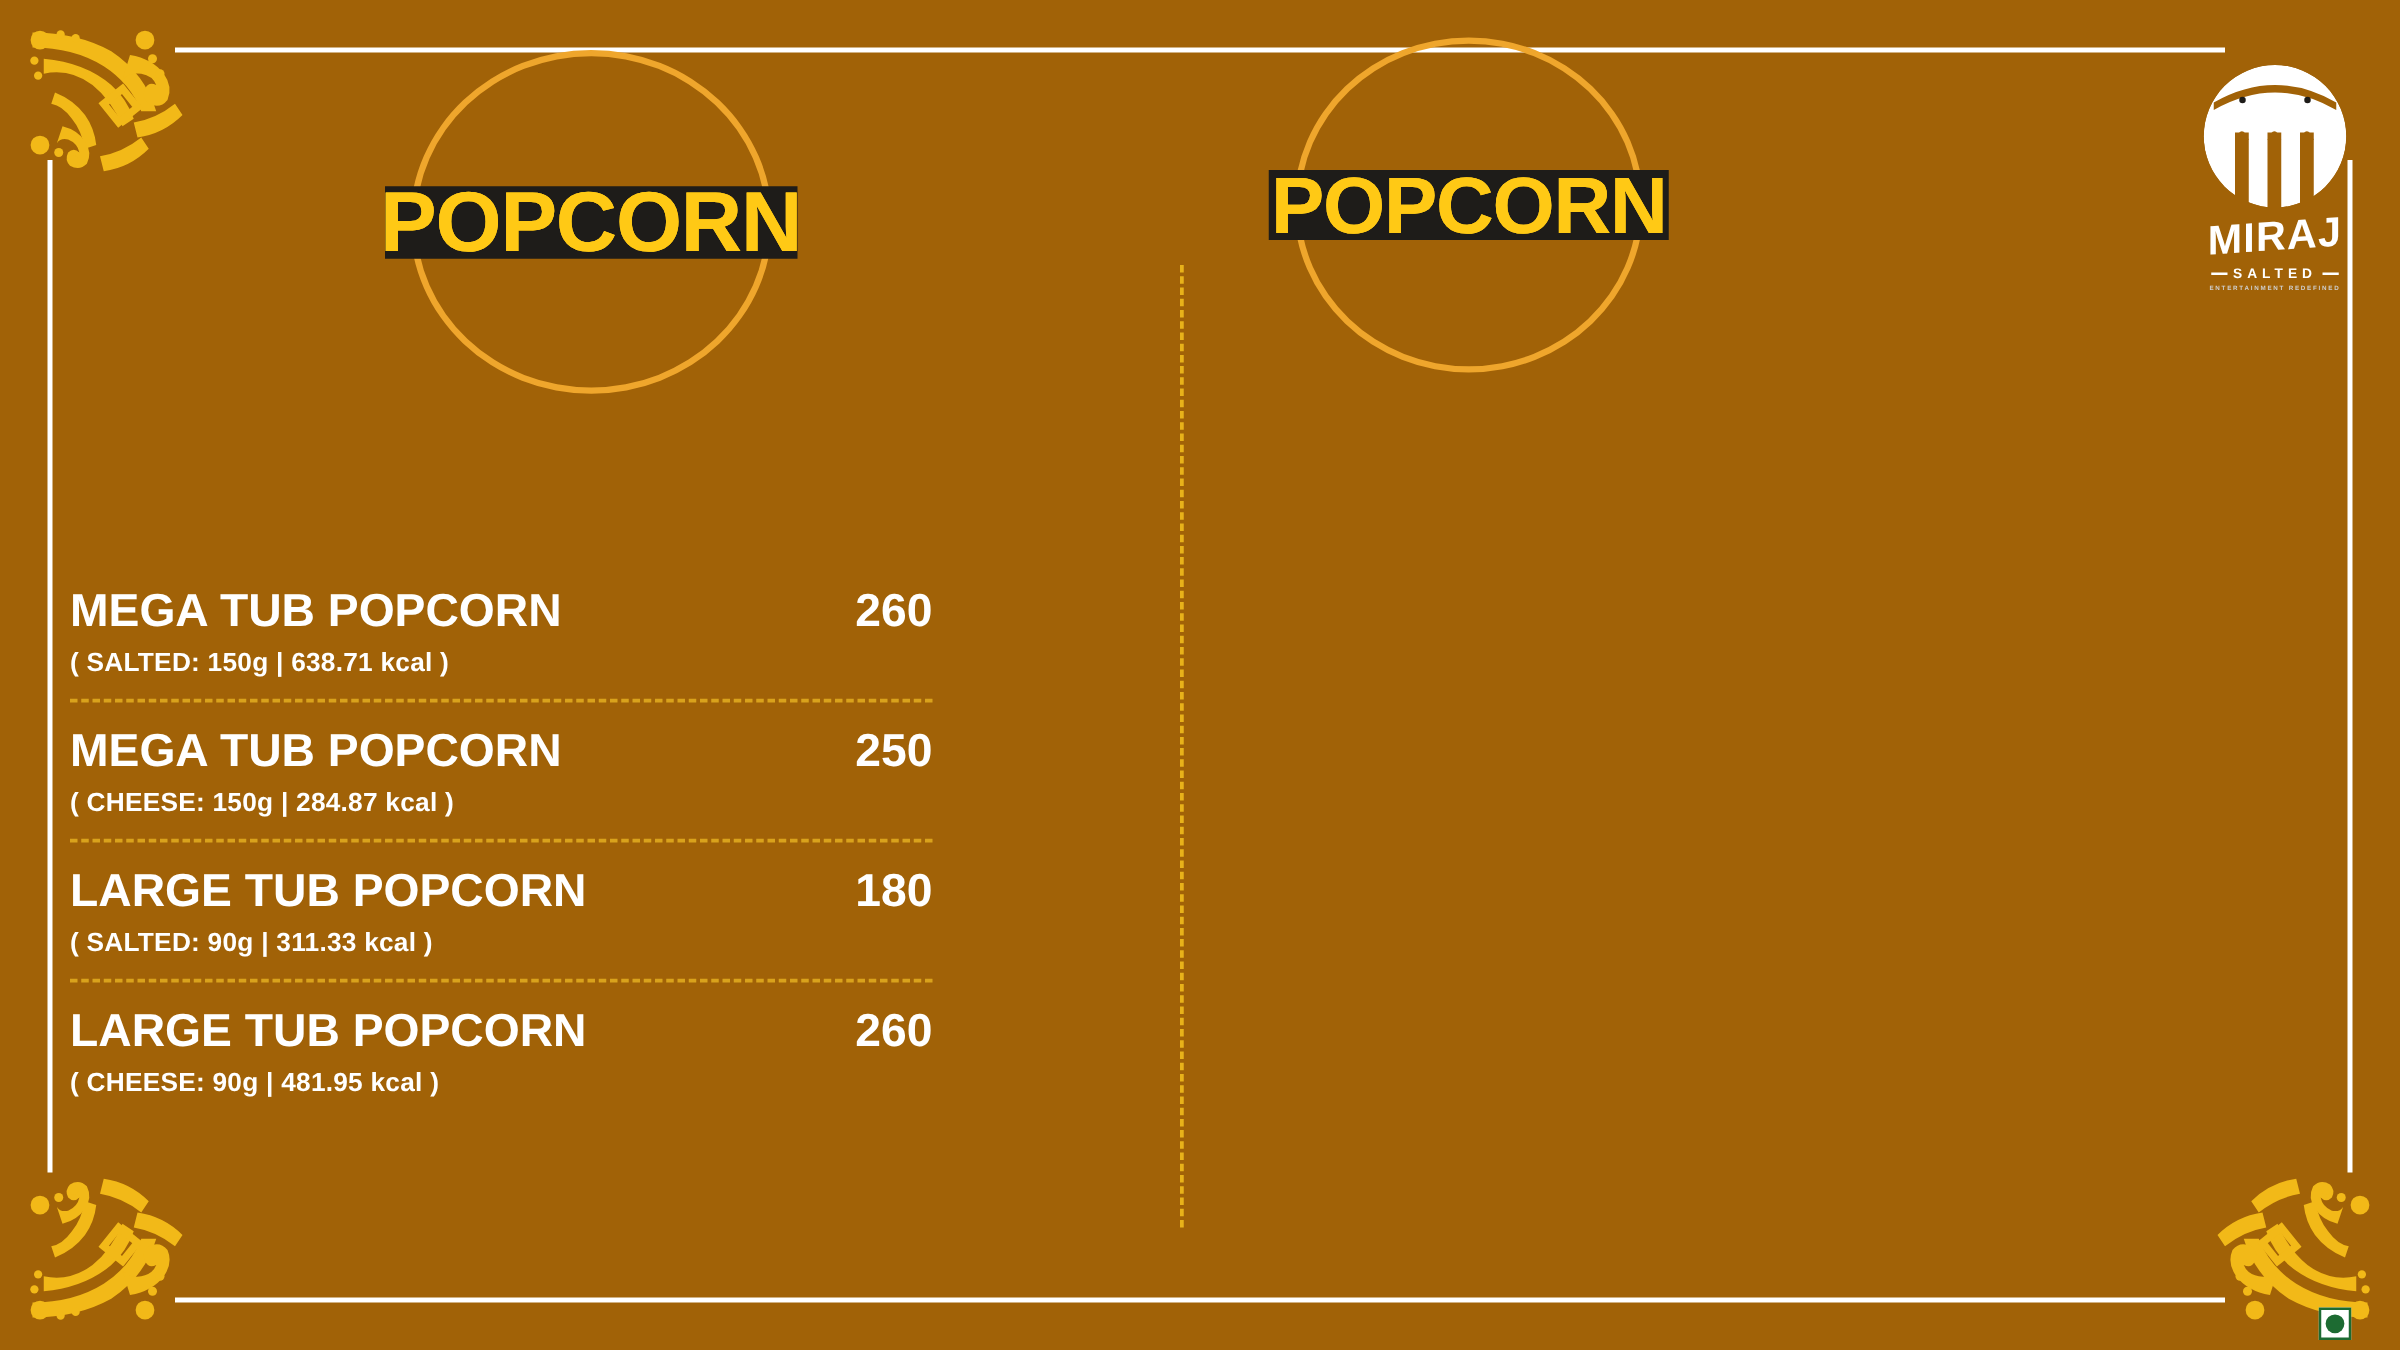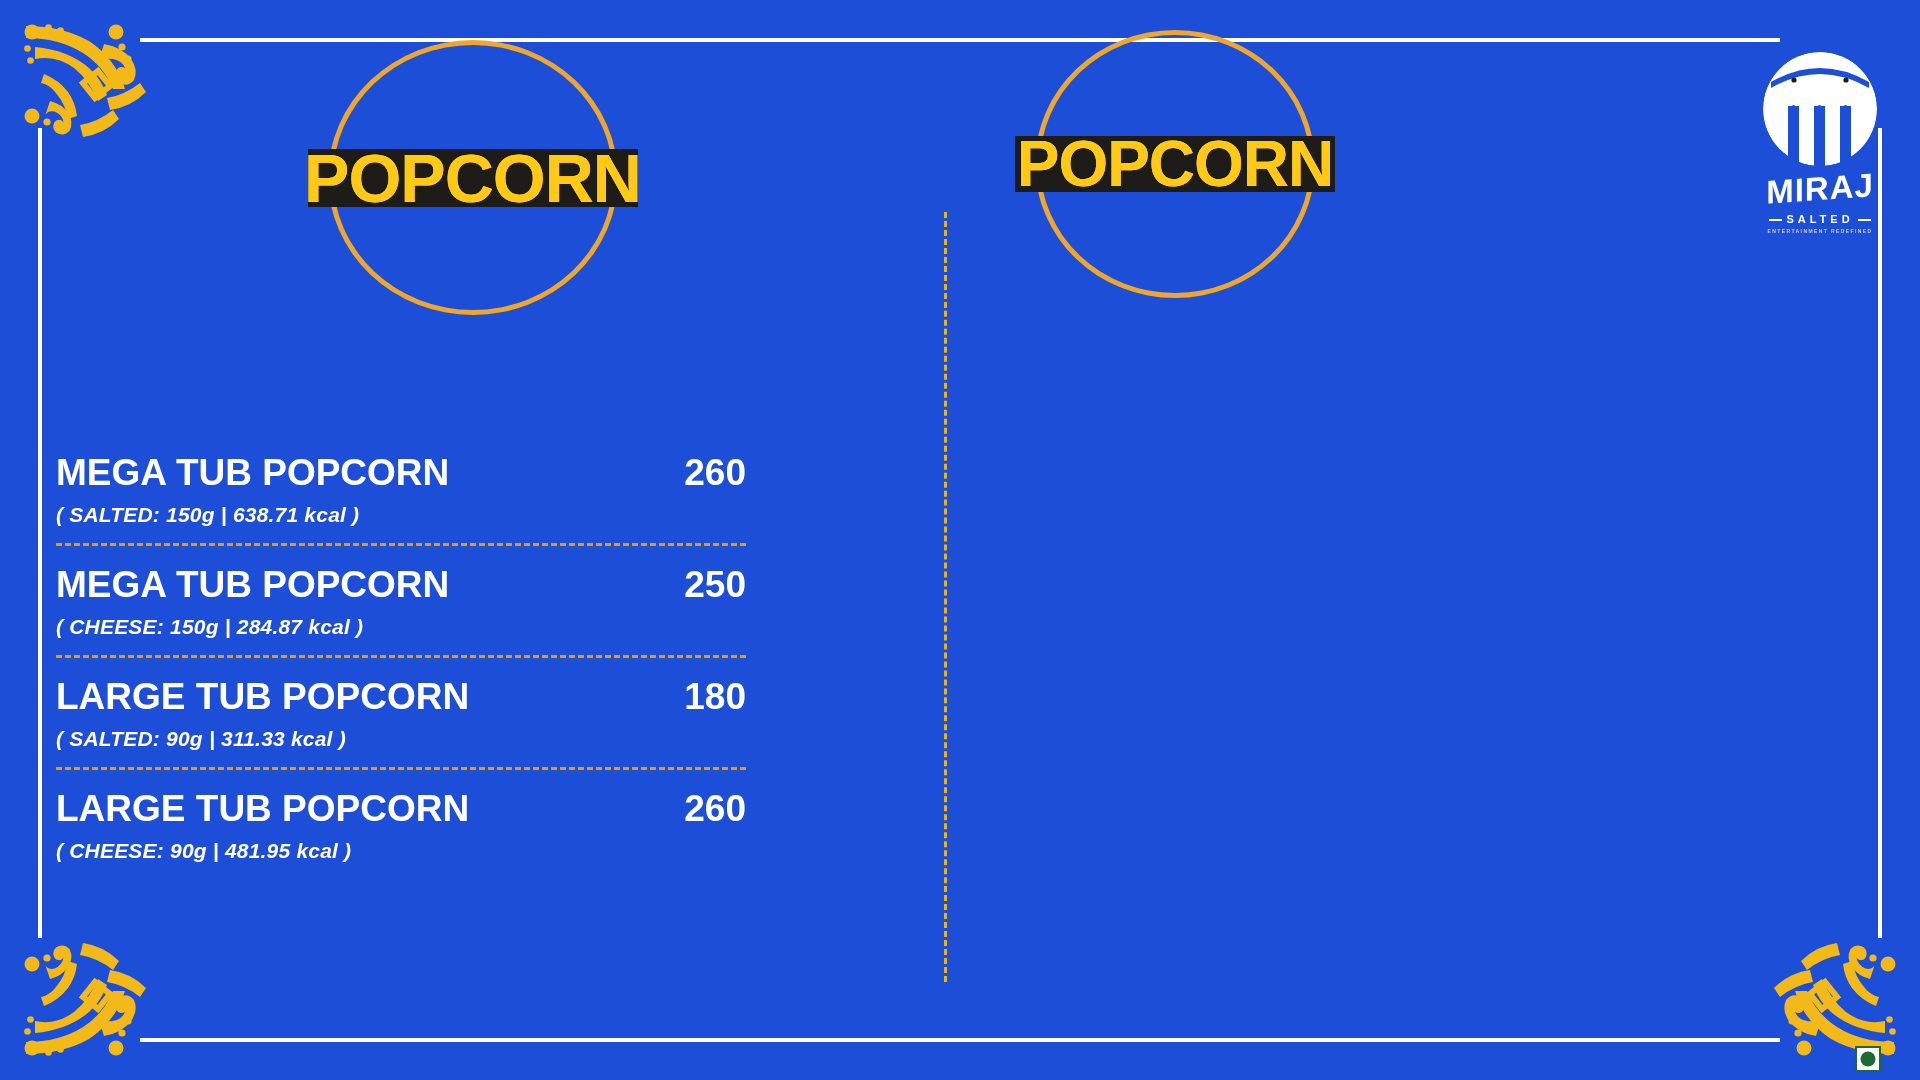--- a/index.html
+++ b/index.html
@@ -2,21 +2,21 @@
 <html><head>
 <meta charset="utf-8">
 <style>
   * { margin:0; padding:0; box-sizing:border-box; }
   html, body {
     width:1920px; height:1080px;
     background:#1e1c19;
     font-family:"Liberation Sans", sans-serif;
     overflow:hidden;
   }
-  .board { position:relative; width:1920px; height:1080px; background:#1d4ed8; }
+  .board { position:relative; width:1920px; height:1080px; background:#a16207; }
 
   
   .frame-line { position:absolute; background:#ffffff; }
   .frame-top    { left:140px;  top:38px;    width:1640px; height:4px; }
   .frame-bottom { left:140px;  top:1038px;  width:1640px; height:4px; }
   .frame-left   { left:38px;   top:128px;   width:4px;  height:810px; }
   .frame-right  { left:1878px; top:128px;   width:4px;  height:810px; }
 
   
   .ornament { position:absolute; width:150px; height:150px; }
@@ -60,36 +60,35 @@
   }
   .ring-mask {
     position:absolute; left:50%; top:50%;
     transform:translate(-50%,-50%);
     background:#1e1c19;
     z-index:2;
   }
 
   
   .menu { position:absolute; }
-  .menu-left  { left:56px;  top:452px;  width:690px; }
+  .menu-left  { left:56px;  top:468px;  width:690px; }
   .item-row { display:flex; align-items:baseline; justify-content:space-between; }
   .item-name {
     color:#ffffff; font-weight:bold;
     font-size:37px; letter-spacing:0px;
     white-space:nowrap;
   }
   .item-price {
     color:#ffffff; font-weight:bold;
     font-size:37px; letter-spacing:0px;
   }
   .item-desc {
     color:#ffffff; font-weight:bold;
     font-size:21px; margin-top:9px;
     letter-spacing:0.2px;
-    font-style:italic;
   }
   .sep {
     border-top:3px dashed #d9a21c;
     margin:16px 0 18px 0;
   }
 
   
   .logo { position:absolute; left:1756px; top:50px; width:128px; height:200px; }
   .logo-circle { position:relative; width:118px; height:118px; margin:0 auto; }
   .logo-word {

